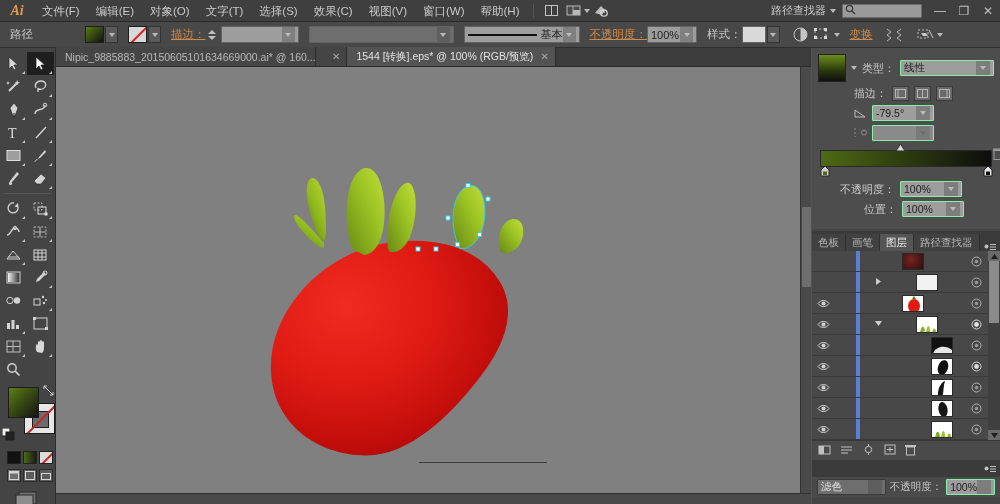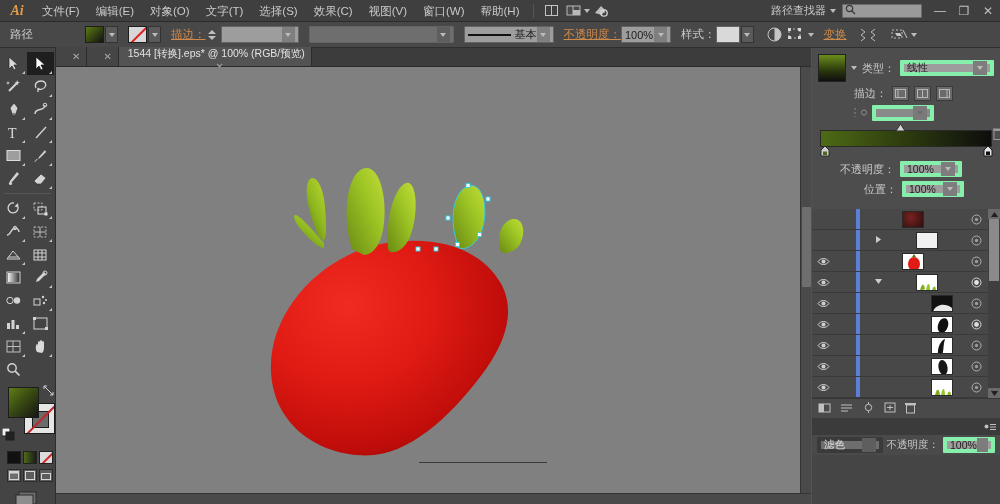--- a/index.html
+++ b/index.html
@@ -60,36 +60,36 @@
   .stepper { width:11px; height:17px; display:flex; flex-direction:column; justify-content:center; gap:2px; margin:0 2px; }
   .stepper i { display:block; width:0;height:0;border-left:4px solid transparent;border-right:4px solid transparent; }
   .stepper i.up { border-bottom:4px solid #c0c0c0; }
   .stepper i.dn { border-top:4px solid #c0c0c0; }
   .cb-field {
     height:17px; background:#9d9d9d; border:1px solid #636363; border-radius:1px;
     display:flex; align-items:center; padding:0 3px; color:#1d1d1d; font-size:11px;
   }
   .cb-field .drop { margin-left:auto; width:13px; height:15px; background:#7f7f7f; display:flex;align-items:center;justify-content:center;}
   .cb-field.dark { background:#6e6e6e; color:#ddd; }
-  .brushbox { width:90px; }
+  .brushbox { width:116px; }
   .brush-line { flex:1; height:2px; background:#111; margin-right:4px; }
   .cb-icon { width:22px; height:22px; display:flex; align-items:center; justify-content:center; }
 
   
   .tabbar {
     position:absolute; left:56px; top:48px; width:755px; height:19px;
     background:#3c3c3c; display:flex; align-items:flex-end;
     border-bottom:1px solid #2a2a2a;
   }
   .doctab {
     height:19px; display:flex; align-items:center; padding:0 6px 0 9px;
     font-size:10.5px; color:#b9b9b9; background:#454545;
     border-right:1px solid #2c2c2c; white-space:nowrap; max-width:260px;
   }
-  .doctab.active { background:#535353; color:#e2e2e2;flex-direction:column; }
+  .doctab.active { background:#535353; color:#e2e2e2; }
   .tab-close { margin-left:7px; font-size:10px; color:#a8a8a8; }
 
   
   .toolbar {
     position:absolute; left:0; top:48px; width:56px; height:456px;
     background:#444444; border-right:1px solid #2d2d2d;
     padding-top:4px;
   }
   .tool-row { display:flex; }
   .tool {
@@ -159,21 +159,21 @@
   .pnl-menu { margin-left:auto; padding:0 4px; display:flex; align-items:center; }
 
   .grad-body { background:#4d4d4d; padding:6px 6px 8px 6px; }
   .gb-row { display:flex; align-items:center; gap:5px; margin-bottom:4px; }
   .gb-label { font-size:11px; color:#c7c7c7; white-space:nowrap; }
   .grad-preview {
     width:28px; height:28px; border:1px solid #222;
     background:linear-gradient(180deg,#6b8d1c,#2a380c 60%,#0f0f0f);
   }
   .sel-field {
-    height:16px; background:#9d9d9d; border:4px solid #86efac; color:#1c1c1c;
+    height:16px; background:#9d9d9d; border:1px solid #86efac; color:#1c1c1c;
     font-size:10.5px; display:flex; align-items:center; padding:0 3px; border-radius:1px;
   }
   .sel-field.dis { background:#8a8a8a; color:#6a6a6a; }
   .sel-field .dd { margin-left:auto; width:14px; height:14px; background:#7d7d7d; display:flex;align-items:center;justify-content:center; }
   .mini-btn { width:17px; height:15px; background:#6a6a6a; border:1px solid #3a3a3a; display:flex;align-items:center;justify-content:center; }
   .grad-bar-wrap { position:relative; margin:9px 2px 2px 2px; }
   .grad-bar {
     height:17px; border:1px solid #2a2a2a;
     background:linear-gradient(90deg,#4e6a16 0%,#36490f 35%,#0d0d0d 100%);
   }
@@ -351,20 +351,21 @@
           <rect x="1" y="2" width="10" height="8" fill="none" stroke="#bdbdbd" stroke-dasharray="2 2"></rect>
           <path d="M4 5 L9 5 L11 8 L6 8 Z" fill="#c8c8c8"></path>
           <line x1="12" y1="2" x2="16" y2="10" stroke="#c8c8c8"></line>
         </svg>
     </div>
     <span class="tri-dn"></span>
   </div>
 
   <div class="tabbar">
     <div class="doctab">
+      <span>Nipic_9885883_20150605101634669000.ai* @ 160...</span>
       <span class="tab-close">✕</span>
     </div>
     <div class="doctab">
       <span class="tab-close">✕</span>
     </div>
     <div class="doctab active">
       <span>1544 [转换].eps* @ 100% (RGB/预览)</span>
       <span class="tab-close">✕</span>
     </div>
   </div>
@@ -731,20 +732,33 @@
         <div class="mini-btn">
           <svg width="11" height="9">
               <rect x="0.5" y="0.5" width="10" height="8" fill="none" stroke="#b6b6b6"></rect>
               <line x1="8" y1="0.5" x2="8" y2="8.5" stroke="#b6b6b6"></line>
             </svg>
         </div>
       </div>
       <div class="gb-row" style="padding-left:36px">
         <span>
           <svg width="13" height="11">
+              <path d="M1 10 L11 10 L1 3 Z" fill="none" stroke="#c0c0c0"></path>
+            </svg>
+        </span>
+        <div class="sel-field" style="width:62px">
+          <span>-79.5°</span>
+          <span class="dd">
+              <span class="tri-dn"></span>
+            </span>
+        </div>
+      </div>
+      <div class="gb-row" style="padding-left:36px">
+        <span>
+          <svg width="13" height="11">
               <circle cx="10" cy="5.5" r="2.5" fill="none" stroke="#8e8e8e"></circle>
               <line x1="1" y1="1" x2="1" y2="10" stroke="#8e8e8e" stroke-dasharray="2 2"></line>
             </svg>
         </span>
         <div class="sel-field dis" style="width:62px">
           <span></span>
           <span class="dd" style="background:#7a7a7a">
               <span class="tri-dn" style="border-top-color:#6d6d6d"></span>
             </span>
         </div>
@@ -790,20 +804,34 @@
         <span class="gb-label">位置：</span>
         <div class="sel-field" style="width:62px">
           <span>100%</span>
           <span class="dd">
               <span class="tri-dn"></span>
             </span>
         </div>
       </div>
     </div>
 
+    <div class="pnl-tabs" style="margin-top:2px">
+      <div class="pnl-tab">色板</div>
+      <div class="pnl-tab">画笔</div>
+      <div class="pnl-tab active">图层</div>
+      <div class="pnl-tab">路径查找器</div>
+      <div class="pnl-menu">
+        <svg width="12" height="9">
+            <circle cx="2.5" cy="4.5" r="2" fill="#c0c0c0"></circle>
+            <line x1="6" y1="2.5" x2="12" y2="2.5" stroke="#c0c0c0"></line>
+            <line x1="6" y1="5" x2="12" y2="5" stroke="#c0c0c0"></line>
+            <line x1="6" y1="7.5" x2="12" y2="7.5" stroke="#c0c0c0"></line>
+          </svg>
+      </div>
+    </div>
 
     <div class="layers-body">
       <div class="lyr-list">
 
         <div class="lyr-row">
           <span class="lyr-eye"></span>
           <span class="lyr-lock"></span>
           <span class="lyr-indentline"></span>
           <span class="lyr-thumb" style="background:radial-gradient(circle at 40% 35%,#7a2220,#2a0f0e)"></span>
           <span class="lyr-name"></span>

